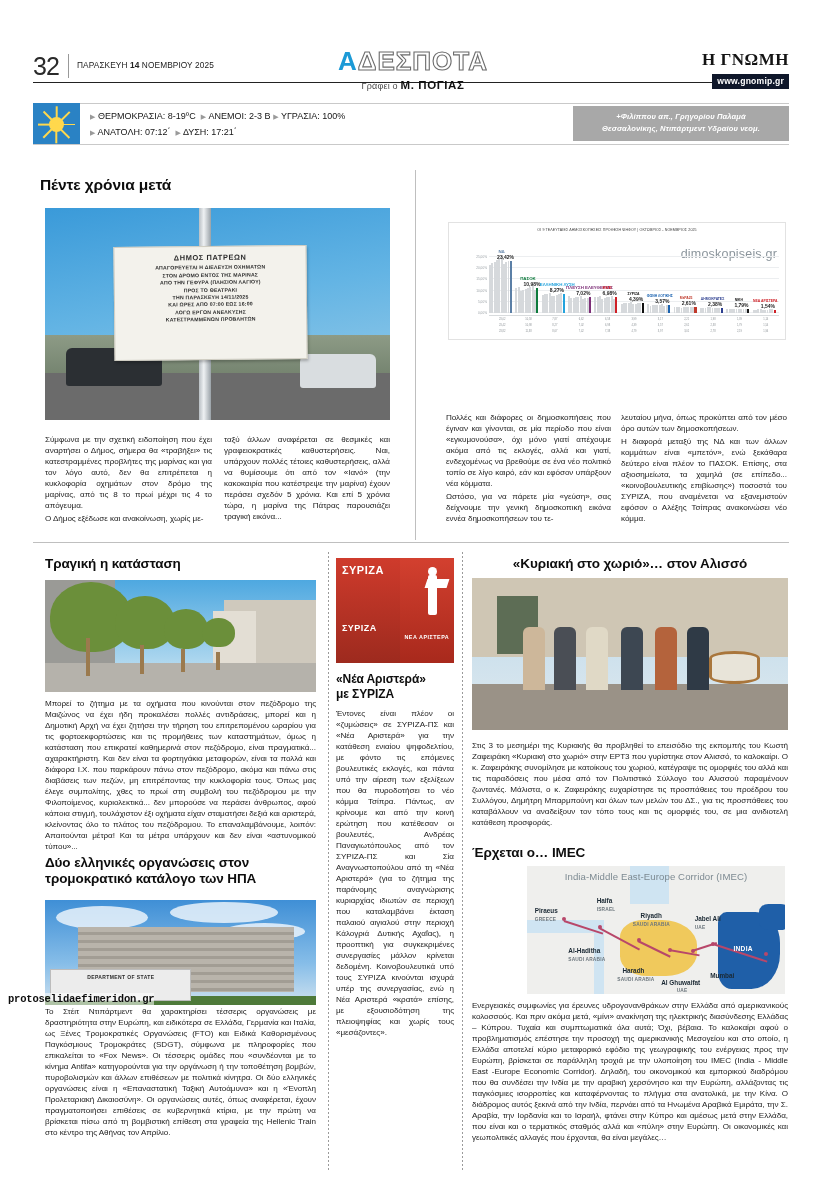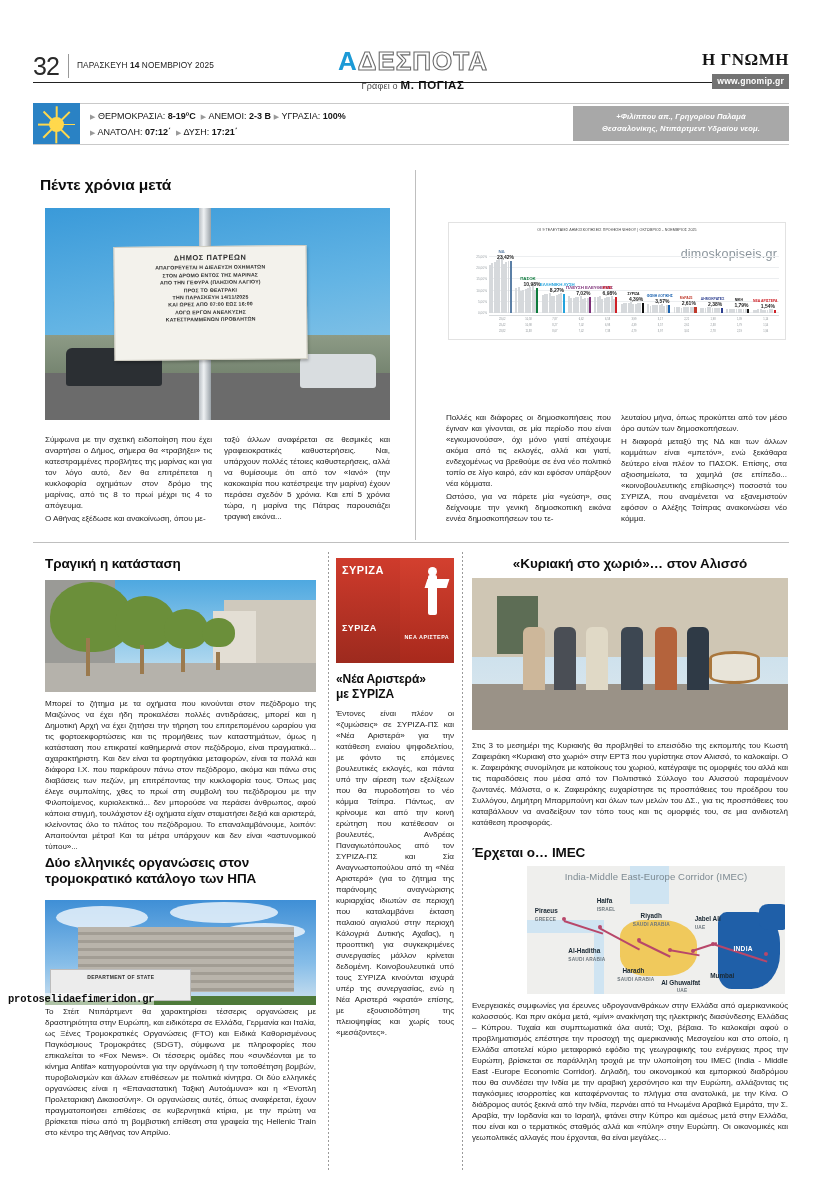--- a/index.html
+++ b/index.html
@@ -39,35 +39,35 @@
     margin-top: 5px; font-size: 9px; color: #4a4a4a; letter-spacing: .2px;
   }
   .adespota-by .who { font-weight: 700; font-size: 11.5px; color: #111; letter-spacing: .6px; }
 
   .gnomi { position: absolute; right: 0; top: -2px; text-align: right; }
   .gnomi-name {
     font-size: 17px; font-weight: 700; letter-spacing: .5px; color: #141414;
     font-family: "Liberation Serif", serif;
   }
   .gnomi-url {
-    margin-top: 2px; background: #737373; color: #fff; font-size: 8.6px;
+    margin-top: 2px; background: #0f172a; color: #fff; font-size: 8.6px;
     font-weight: 700; padding: 2px 5px 2.5px 5px; display: inline-block; letter-spacing: .2px;
   }
 
   
   .weather { position: absolute; left: 33px; top: 103px; width: 756px; height: 41px; }
   .weather-icon {
     position: absolute; left: 0; top: 0; width: 47px; height: 41px; background: #2a82c4;
   }
   .sun-core { position:absolute; left:16px; top:14px; width:15px; height:15px; border-radius:50%; background:#ffd84d; }
   .ray { position:absolute; background:#ffd84d; left:23px; top:20.5px; width:19px; height:1.6px; transform-origin: 0.5px 0.8px; }
   .weather-text {
     position: absolute; left: 57px; top: 6px; font-size: 9px; color: #151515; line-height: 14.5px;
   }
-  .weather-text b { font-weight: 700; }
+  .weather-text b { font-weight: 400; }
   .weather-text .ar { color: #9a9a9a; font-size: 7px; }
   .weather-rule-t { position:absolute; left:47px; top:0; width:709px; height:1px; background:#c9c9c9; }
   .weather-rule-b { position:absolute; left:0; top:41px; width:756px; height:1px; background:#c9c9c9; }
   .saints {
     position: absolute; right: 0; top: 3px; width: 216px; height: 35px;
     background: #a8a8a8; color: #ffffff; font-size: 7.6px; font-style: italic; font-weight: 700;
     line-height: 11.5px; text-align: center; padding-top: 5px; letter-spacing: .1px;
   }
 
   
@@ -265,21 +265,21 @@
       <div>ΠΡΟΣ ΤΟ ΘΕΑΤΡΑΚΙ</div>
       <div>ΤΗΝ ΠΑΡΑΣΚΕΥΗ 14/11/2025</div>
       <div>ΚΑΙ ΩΡΕΣ ΑΠΟ 07:00 ΕΩΣ 16:00</div>
       <div>ΛΟΓΩ ΕΡΓΩΝ ΑΝΕΛΚΥΣΗΣ</div>
       <div>ΚΑΤΕΣΤΡΑΜΜΕΝΩΝ ΠΡΟΒΛΗΤΩΝ</div>
     </div>
   </div>
 
   <div style="position:absolute; left:45px; top:434px; width:167px;">
     <p class="body">Σύμφωνα με την σχετική ειδοποίηση που έχει αναρτήσει ο Δήμος, σήμερα θα «τραβήξει» τις κατεστραμμένες προβλήτες της μαρίνας και για τον λόγο αυτό, δεν θα επιτρέπεται η κυκλοφορία οχημάτων στον δρόμο της μαρίνας, από τις 8 το πρωί μέχρι τις 4 το απόγευμα.</p>
-    <p class="body" style="margin-top:2px;">Ο Αθήνας εξέδωσε και ανακοίνωση, όπου με-</p>
+    <p class="body" style="margin-top:2px;">Ο Δήμος εξέδωσε και ανακοίνωση, χωρίς με-</p>
   </div>
   <div style="position:absolute; left:224px; top:434px; width:166px;">
     <p class="body">ταξύ άλλων αναφέρεται σε θεσμικές και γραφειοκρατικές καθυστερήσεις. Ναι, υπάρχουν πολλές τέτοιες καθυστερήσεις, αλλά να θυμίσουμε ότι από τον «Ιανό» (την κακοκαιρία που κατέστρεψε την μαρίνα) έχουν περάσει σχεδόν 5 χρόνια. Και επί 5 χρόνια τώρα, η μαρίνα της Πάτρας παρουσιάζει τραγική εικόνα...</p>
   </div>
 
 
   <div class="chart-box" style="left:448px; top:222px; width:338px; height:118px;">
     <div class="chart-head">ΟΙ 9 ΤΕΛΕΥΤΑΙΕΣ ΔΗΜΟΣΚΟΠΗΣΕΙΣ ΠΡΟΘΕΣΗ ΨΗΦΟΥ | ΟΚΤΩΒΡΙΟΣ - ΝΟΕΜΒΡΙΟΣ 2025</div>
     <div class="chart-wm">dimoskopiseis.gr</div>
 

